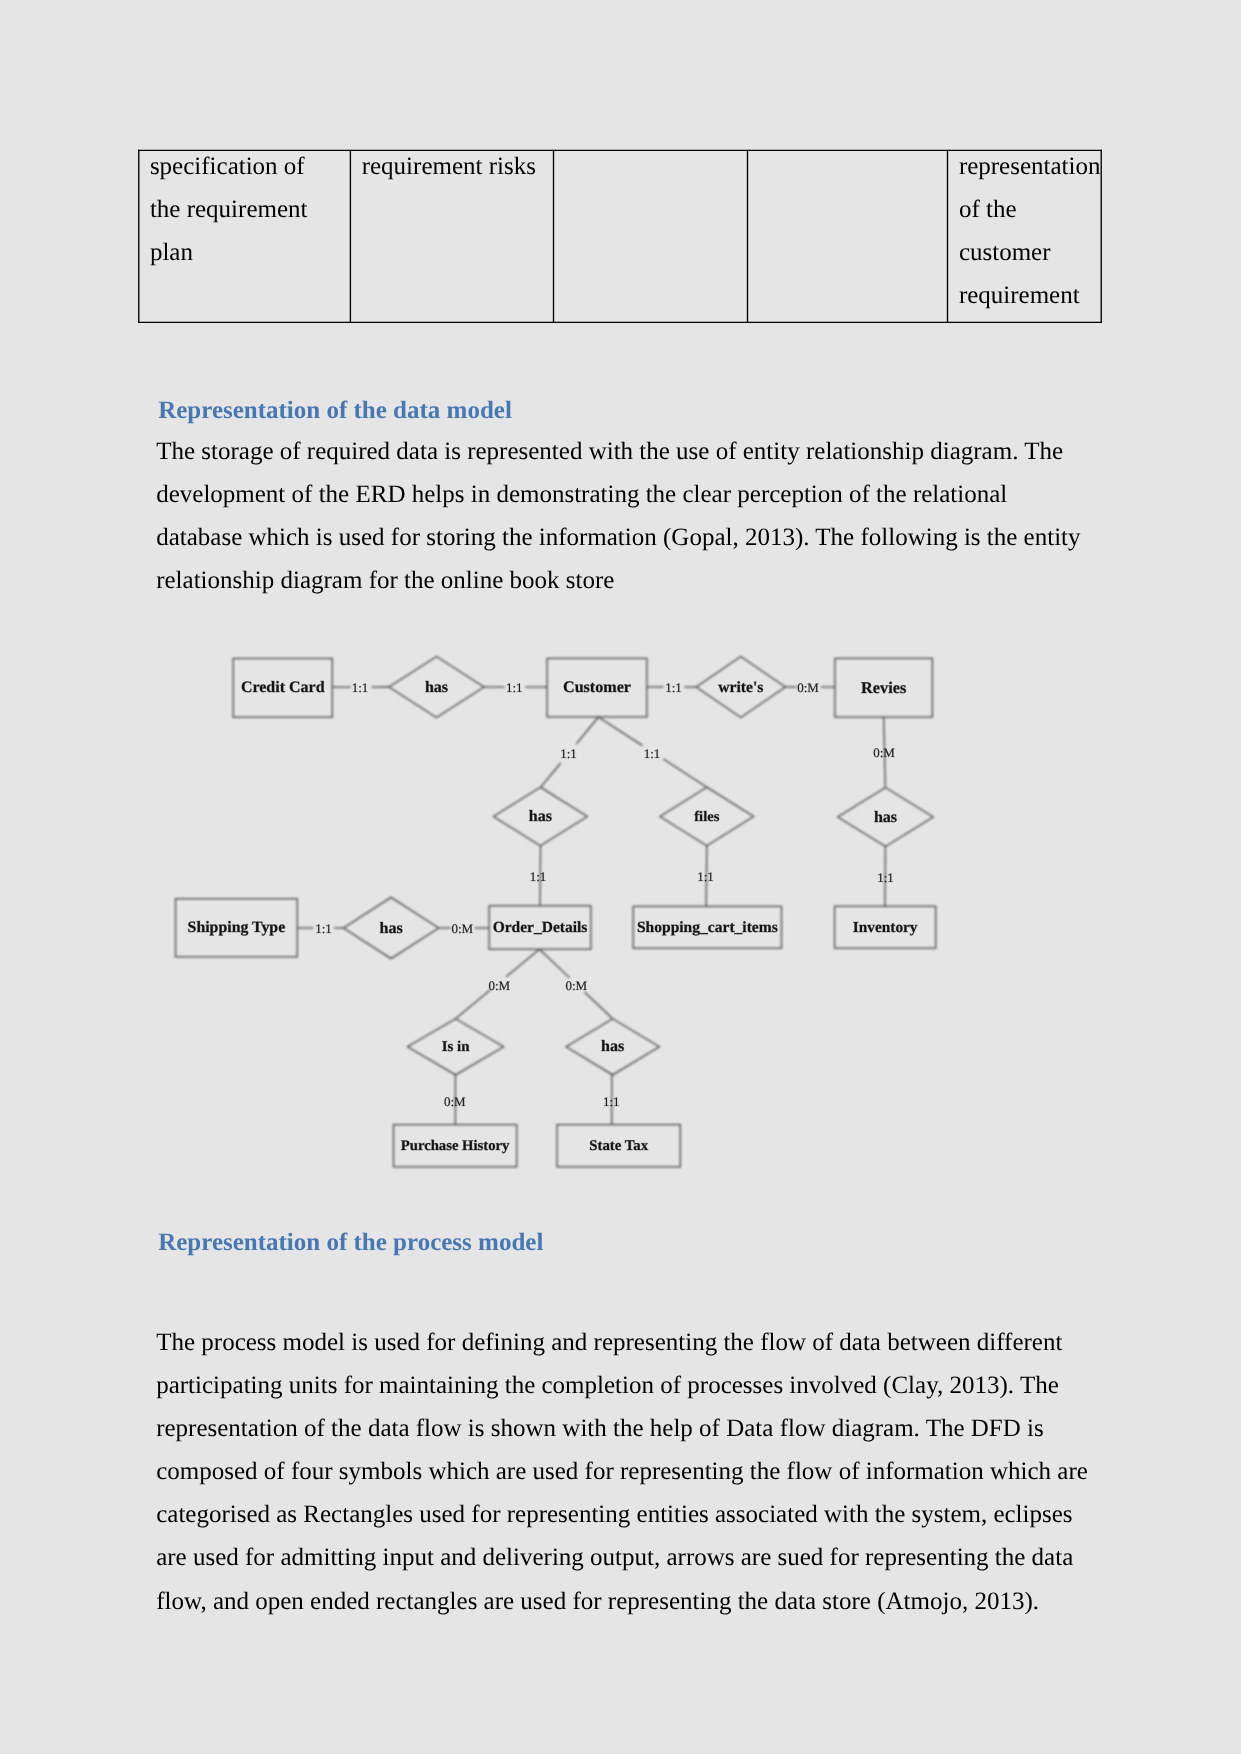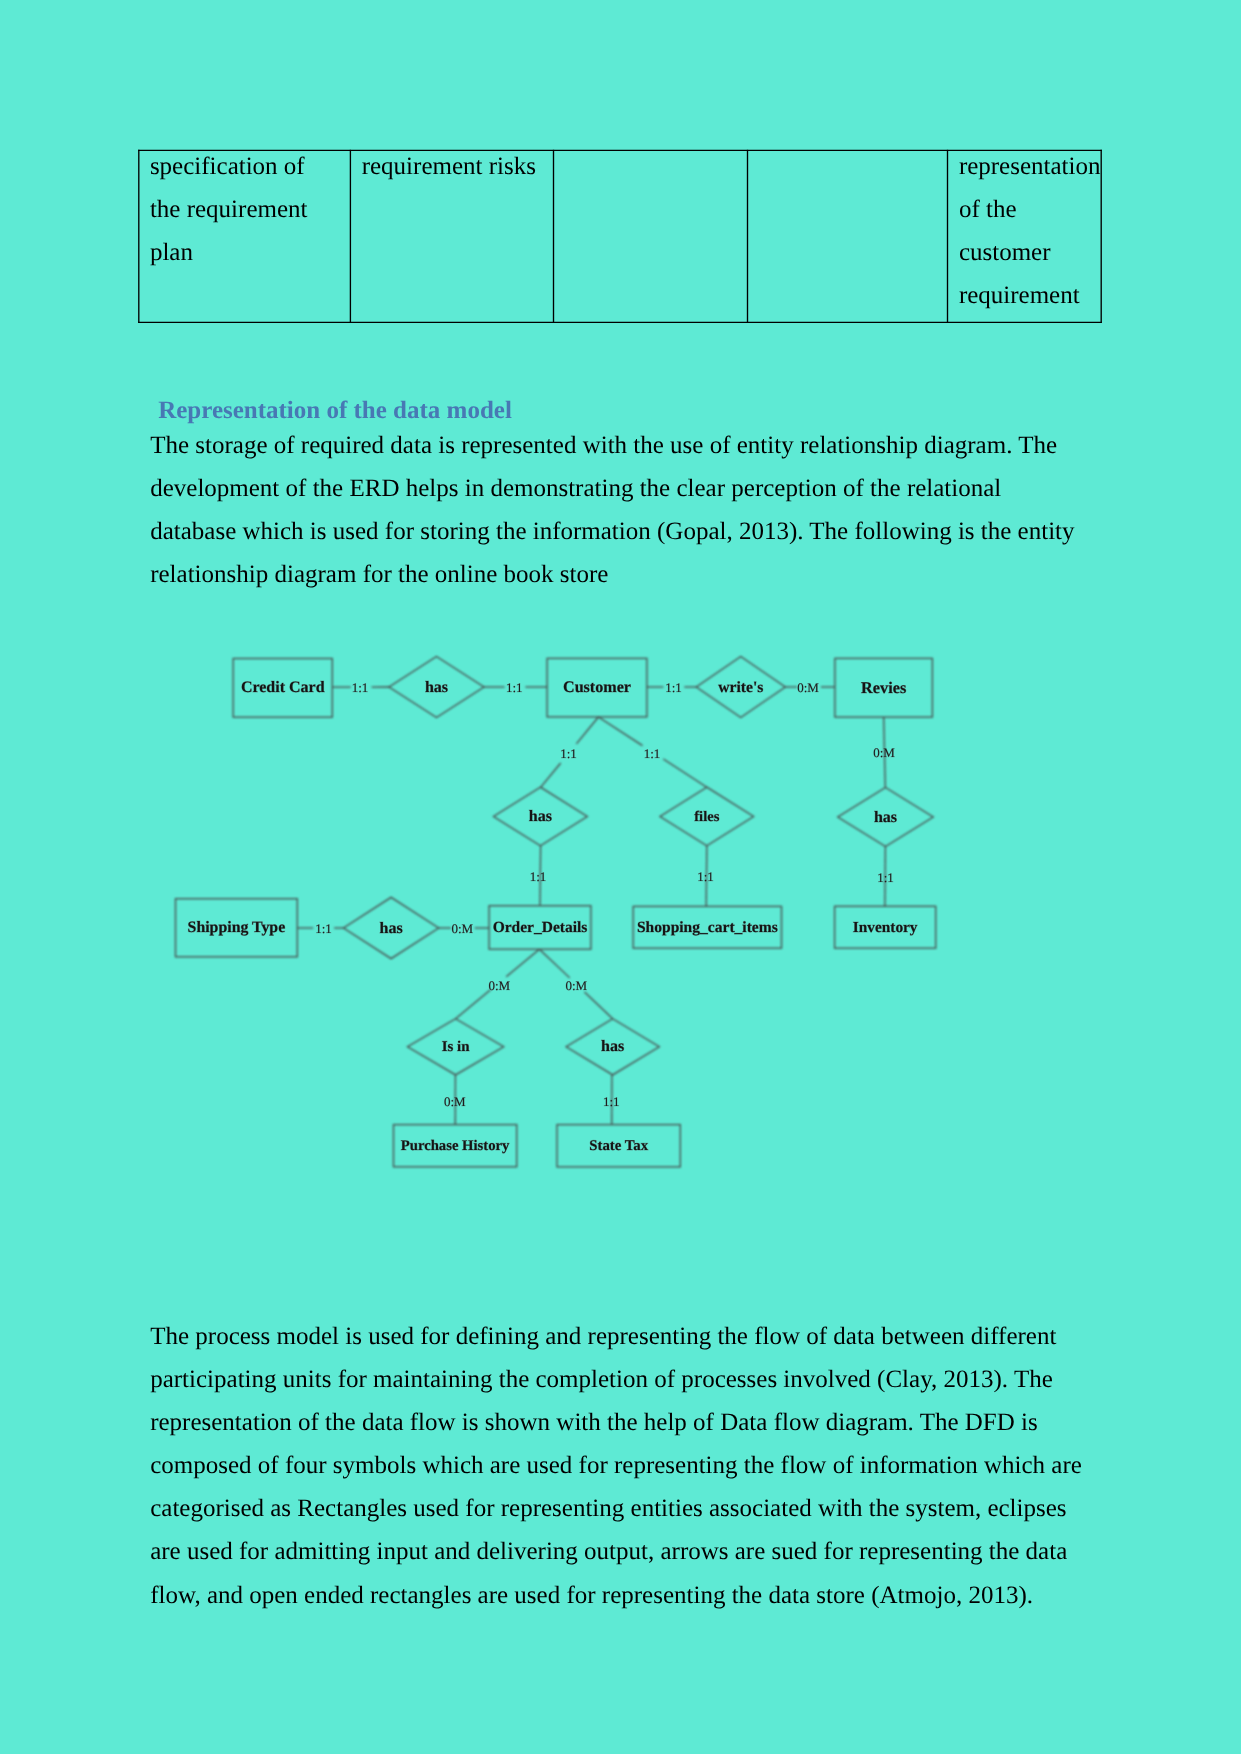--- a/index.html
+++ b/index.html
@@ -1,27 +1,27 @@
 <!DOCTYPE html>
 <html><head>
 <meta charset="utf-8">
 <style>
   html,body{margin:0;padding:0;background:#fff;}
   body{width:1241px;height:1754px;position:relative;font-family:"Liberation Serif",serif;
        -webkit-font-smoothing:antialiased;text-rendering:geometricPrecision;}
-  .page{position:absolute;left:0;top:0;width:1241px;height:1754px;background:#5eead4;
+  .page{position:absolute;left:0;top:0;width:1241px;height:1754px;background:#e5e5e5;
         will-change:transform;}
   .doc-table{position:absolute;left:138.5px;top:150.3px;border-collapse:collapse;
              table-layout:fixed;}
   .doc-table td{border:1.3px solid transparent;vertical-align:top;padding:0 10.4px;
                 font-size:25px;line-height:43px;color:#000;height:170.6px;}
   .doc-table td .cellpad{margin-top:-6.7px;}
   h2.h{position:absolute;margin:8px;font-size:25px;line-height:43.1px;font-weight:bold;
        color:#4878b4;left:150.2px;white-space:nowrap;}
-  p.body{position:absolute;margin:0;font-size:25px;line-height:43.1px;color:#000;
+  p.body{position:absolute;margin:6px;font-size:25px;line-height:43.1px;color:#000;
          left:150.2px;width:940.5px;text-align:left;}
   #h1{top:380.8px;}
   #p1{top:423.8px;}
   #h2{top:1212.8px;}
   #p2{top:1315px;}
   svg.grid{position:absolute;left:0;top:0;pointer-events:none;}
   svg.grid line{stroke:#000;stroke-width:1.35;}
   svg.erd{position:absolute;left:0;top:0;}
   svg.erd #erd-strokes{filter:blur(0.9px);}
   svg.erd .shape{fill:none;stroke:#474747;stroke-width:1.3;}
@@ -193,15 +193,16 @@
         <text x="885.5" y="877.7" class="card">1:1</text>
         <text x="323.5" y="928" class="card">1:1</text>
         <text x="462.3" y="928" class="card">0:M</text>
         <text x="499.3" y="985.7" class="card">0:M</text>
         <text x="576.3" y="985.7" class="card">0:M</text>
         <text x="454.8" y="1101.2" class="card">0:M</text>
         <text x="611.3" y="1101.2" class="card">1:1</text>
       </g>
     </svg>
 
+  <h2 class="h" id="h2">Representation of the process model</h2>
   <p class="body" id="p2">The process model is used for defining and representing the flow of data between different participating units for maintaining the completion of processes involved (Clay, 2013). The representation of the data flow is shown with the help of Data flow diagram. The DFD is composed of four symbols which are used for representing the flow of information which are categorised as Rectangles used for representing entities associated with the system, eclipses are used for admitting input and delivering output, arrows are sued for representing the data flow, and open ended rectangles are used for representing the data store (Atmojo, 2013).</p>
 
 </div>
 
 </body></html>

